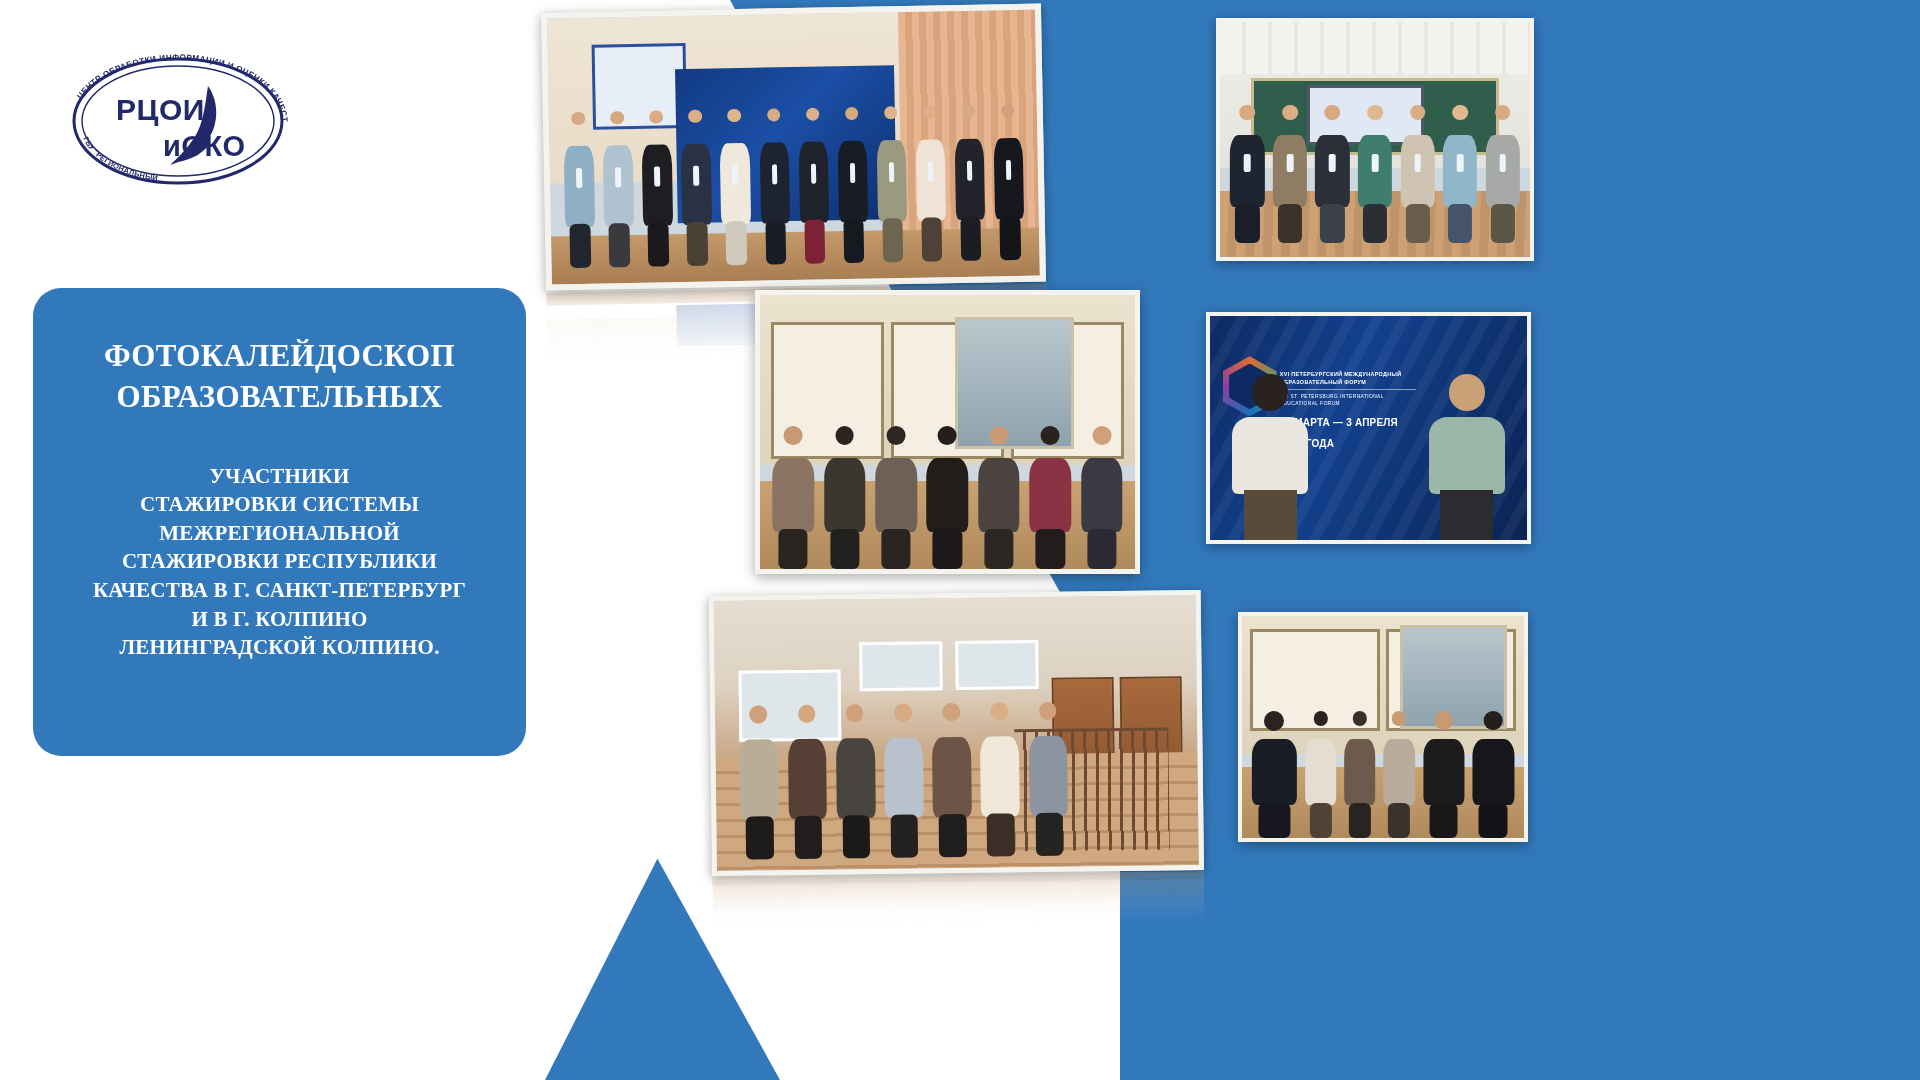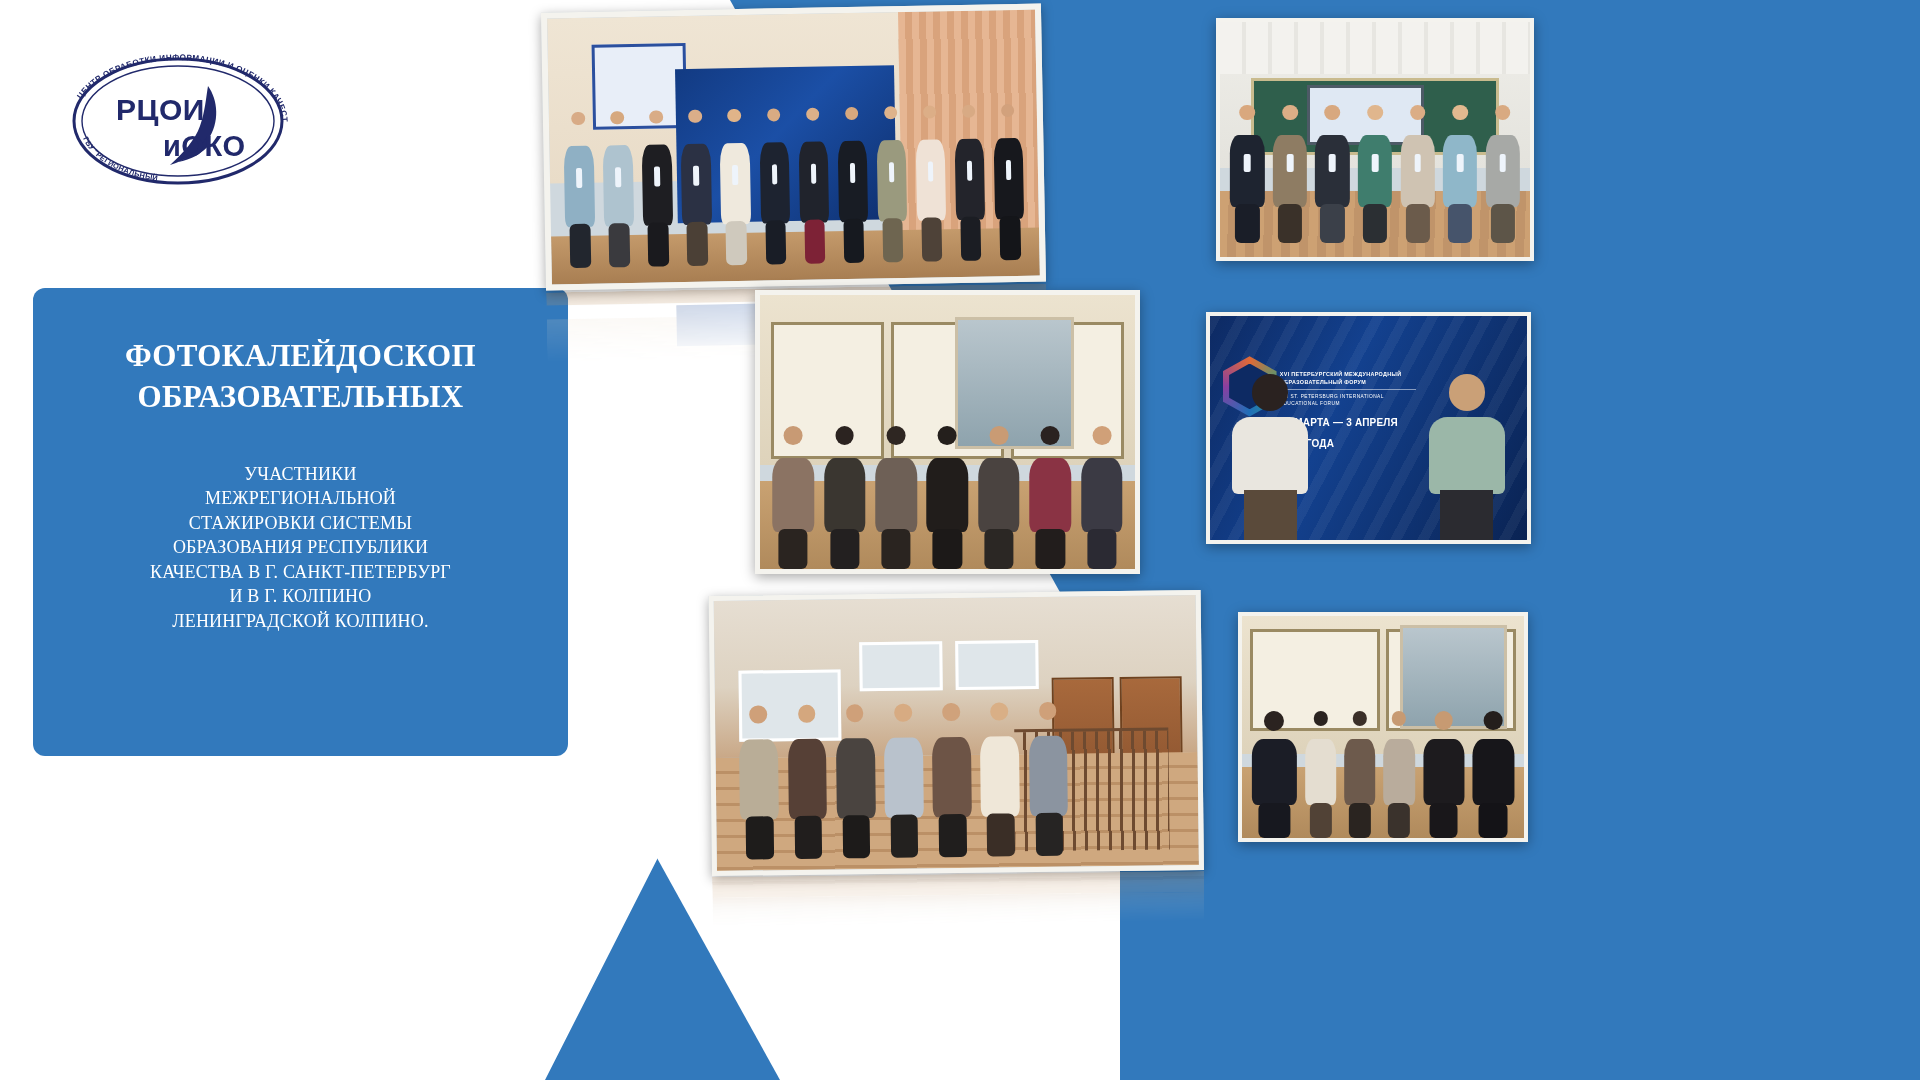--- a/index.html
+++ b/index.html
@@ -10,27 +10,27 @@
 
   
   .bg-blue-right{position:absolute;inset:0;background:#3279BC;
       clip-path:polygon(1920px 0,1920px 1080px,545px 1080px,800px 578px,490px 0);}
   .bg-blue-topwedge{position:absolute;left:0;top:0;width:1000px;height:600px;background:#3279BC;
       clip-path:polygon(490px 0,1000px 0,1000px 600px);}
   .bg-white-chevron{position:absolute;left:420px;top:0;width:700px;height:1080px;background:#ffffff;
       clip-path:polygon(0 0,310px 0,700px 700px,700px 1080px,360px 1080px,0 430px);}
 
   
-  .caption-card{position:absolute;left:33px;top:288px;width:535px;height:468px;
-      background:#3279BC;border-radius:12px;
+  .caption-card{position:absolute;left:33px;top:288px;width:493px;height:468px;
+      background:#3279BC;border-radius:28px;
       display:flex;flex-direction:column;align-items:center;justify-content:flex-start;
       padding-top:48px;box-sizing:border-box;}
   .caption-title{color:#ffffff;font-weight:bold;font-size:31px;line-height:1.32;
       text-align:center;letter-spacing:.3px;width:440px;}
-  .caption-sub{color:#ffffff;font-weight:normal;font-size:18px;line-height:1.36;
+  .caption-sub{color:#ffffff;font-weight:bold;font-size:21px;line-height:1.36;
       text-align:center;letter-spacing:.2px;width:452px;margin-top:44px;}
   .caption-sub div{white-space:nowrap;}
 
   
   .logo{position:absolute;left:58px;top:48px;width:240px;height:145px;}
   .logo svg{display:block;width:240px;height:145px;}
 
   
   .photo{position:absolute;overflow:hidden;background:#cfd8de;
       box-shadow:0 3px 12px rgba(0,0,0,.35);}
@@ -164,23 +164,23 @@
     </svg>
   </div>
 
   <div class="caption-card">
     <div class="caption-title">
       <div>ФОТОКАЛЕЙДОСКОП</div>
       <div>ОБРАЗОВАТЕЛЬНЫХ</div>
     </div>
     <div class="caption-sub">
       <div>УЧАСТНИКИ</div>
+      <div>СТАЖИРОВКИ СИСТЕМЫ</div>
       <div>МЕЖРЕГИОНАЛЬНОЙ</div>
-      <div>СТАЖИРОВКИ СИСТЕМЫ</div>
-      <div>ОБРАЗОВАНИЯ РЕСПУБЛИКИ</div>
+      <div>СТАЖИРОВКИ РЕСПУБЛИКИ</div>
       <div>КАЧЕСТВА В Г. САНКТ-ПЕТЕРБУРГ</div>
       <div>И В Г. КОЛПИНО</div>
       <div>ЛЕНИНГРАДСКОЙ КОЛПИНО.</div>
     </div>
   </div>
 
   <div class="photo" id="photo-top">
     <div class="inner scene s1">
       <div class="wall"></div>
       <div class="frame-art"></div>

